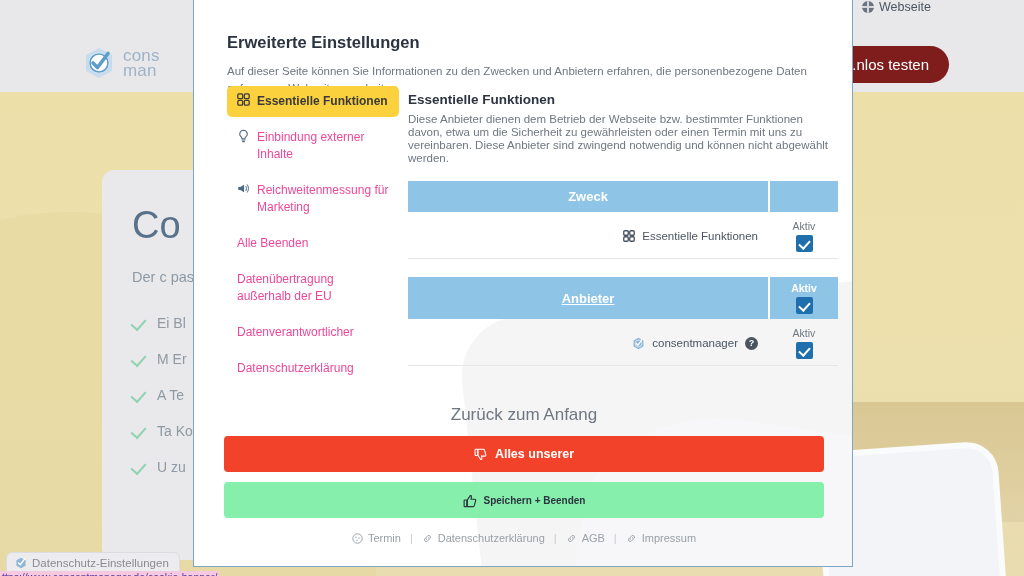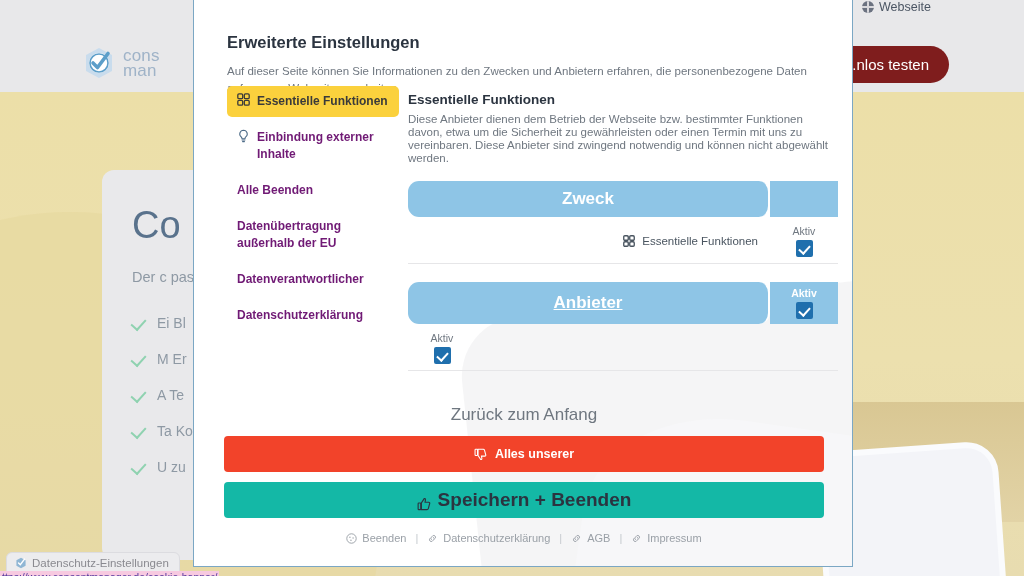--- a/index.html
+++ b/index.html
@@ -158,43 +158,43 @@
   }
 
   
   .cmp-nav {
     position: absolute; left: 33px; top: 86px; width: 172px;
   }
   .nav-item {
     display: flex; align-items: flex-start; gap: 7px;
     padding: 7px 10px; margin-bottom: 5px;
     border-radius: 5px;
-    font-size: 12px; line-height: 17px; color: #701a75; font-weight: bold;
+    font-size: 12px; line-height: 17px; color: #ec4899;
   }
   .nav-item.active {
     background: #fbd13d; color: #3a3a3a; font-weight: bold;
   }
   .nav-item .nav-label { display: block; }
   .nav-ic { flex: none; width: 13px; height: 15px; position: relative; display:block; }
   .nav-ic svg { display:block; }
 
   
   .cmp-content { position: absolute; left: 214px; top: 92px; width: 430px; }
   .sec-title { font-size: 13.5px; font-weight: bold; color: #2b3440; margin-bottom: 6px; }
   .sec-desc { font-size: 11.5px; line-height: 13px; color: #6f7780; margin-bottom: 16px; }
 
   .tbl { width: 430px; }
   .tbl-head {
     display: flex; align-items: stretch; background: transparent;
     margin-bottom: 2px;
   }
   .th-main {
     flex: 1; background: #8ec5e6; color: #ffffff;
-    font-size: 17px; font-weight: bold; text-align: center;
-    padding: 8px 0; border-right: 2px solid #ffffff; border-radius: 11px;
+    font-size: 13px; font-weight: bold; text-align: center;
+    padding: 8px 0; border-right: 2px solid #ffffff;
   }
   .th-side {
     width: 68px; background: #8ec5e6;
     display: flex; flex-direction: column; align-items: center; justify-content: center;
     gap: 3px; padding: 5px 0;
   }
   .th-side .aktiv-label { color: #ffffff; font-weight: bold; font-size: 10.5px; }
   .th-side.blank { }
 
   .tbl-row {
@@ -242,22 +242,22 @@
   .cbtn {
     flex: 1; height: 36px; border-radius: 4px; border: none;
     display: flex; align-items: center; justify-content: center; gap: 8px;
     font-size: 12.5px; font-weight: bold; color: #ffffff;
     font-family: "Liberation Sans", sans-serif;
   }
   .cbtn.accept { background: #3fc14b; }
   .cbtn.reject { background: #f2432a; }
   .btn-save-wrap { position: absolute; left: 30px; top: 482px; width: 600px; }
   .cbtn.save {
-    width: 100%; background: #14b8a6; color: #2b3440; height: 36px;
-    font-size: 19px;
+    width: 100%; background: #86efac; color: #2b3440; height: 36px;
+    font-size: 10px;
   }
   .thumb-ic { width: 13px; height: 13px; flex: none; display:block; }
 
   .cmp-links {
     position: absolute; left: 0; top: 532px; width: 660px;
     display: flex; align-items: center; justify-content: center; gap: 9px;
     font-size: 11px; color: #9aa0a7;
   }
   .cmp-links .lnk { display: inline-flex; align-items: center; gap: 5px; }
   .sep { color: #c6cacf; }
@@ -374,20 +374,29 @@
         <div class="nav-item">
           <span class="nav-ic">
             <svg width="13" height="14" viewBox="0 0 14 16">
               <path d="M7 1.4a4.3 4.3 0 0 0-2.6 7.7c.5.4.8 1 .8 1.6v.5h3.6v-.5c0-.6.3-1.2.8-1.6A4.3 4.3 0 0 0 7 1.4z" fill="none" stroke="#4d6b87" stroke-width="1.2"></path>
               <path d="M5.4 12.6h3.2M5.9 14.4h2.2" stroke="#4d6b87" stroke-width="1.2" stroke-linecap="round"></path>
             </svg>
           </span>
           <span class="nav-label">Einbindung externer Inhalte</span>
         </div>
 
+        <div class="nav-item">
+          <span class="nav-ic">
+            <svg width="13" height="13" viewBox="0 0 16 16">
+              <path d="M1.5 6.2v3.6h2.6l4.6 2.9V3.3L4.1 6.2z" fill="#4d6b87"></path>
+              <path d="M11 5.2c.9.9.9 4.7 0 5.6M12.8 3.4c1.8 1.9 1.8 7.3 0 9.2" stroke="#4d6b87" stroke-width="1.2" fill="none" stroke-linecap="round"></path>
+            </svg>
+          </span>
+          <span class="nav-label">Reichweitenmessung für Marketing</span>
+        </div>
 
         <div class="nav-item">
           <span class="nav-label">Alle Beenden</span>
         </div>
 
         <div class="nav-item">
           <span class="nav-label">Datenübertragung außerhalb der EU</span>
         </div>
 
         <div class="nav-item">
@@ -429,20 +438,31 @@
 
         <div class="tbl" style="margin-top:18px;">
           <div class="tbl-head">
             <div class="th-main" style="display:flex;align-items:center;justify-content:center;text-decoration:underline;">Anbieter</div>
             <div class="th-side">
               <span class="aktiv-label">Aktiv</span>
               <span class="cbox"></span>
             </div>
           </div>
           <div class="tbl-row">
+            <div class="td-main">
+              <span class="cm-mark">
+                <svg width="13" height="13" viewBox="0 0 34 34">
+                  <polygon points="17,2 30,9 30,25 17,32 4,25 4,9" fill="#8fb6d4"></polygon>
+                  <circle cx="17" cy="17" r="9" fill="none" stroke="#ffffff" stroke-width="1.6"></circle>
+                  <path d="M11 17 L15.5 21.5 L26 7" stroke="#ffffff" stroke-width="3.4" fill="none" stroke-linecap="round"></path>
+                </svg>
+              </span>
+              <span>consentmanager</span>
+              <span class="help-ic">?</span>
+            </div>
             <div class="td-side">
               <span class="aktiv-label">Aktiv</span>
               <span class="cbox"></span>
             </div>
           </div>
         </div>
       </div>
 
       <div class="back-top">Zurück zum Anfang</div>
 
@@ -473,21 +493,21 @@
       <div class="cmp-links">
         <span class="lnk">
           <span class="link-ic">
             <svg width="11" height="11" viewBox="0 0 14 14">
               <circle cx="7" cy="7" r="6" fill="none" stroke="#9aa0a7" stroke-width="1.2"></circle>
               <circle cx="5" cy="5.4" r=".9" fill="#9aa0a7"></circle>
               <circle cx="9" cy="6.4" r=".9" fill="#9aa0a7"></circle>
               <circle cx="6.3" cy="9.2" r=".9" fill="#9aa0a7"></circle>
             </svg>
           </span>
-          <span>Beenden</span>
+          <span>Termin</span>
         </span>
         <span class="sep">|</span>
 
         <span class="lnk">
           <span class="link-ic">
             <svg width="11" height="11" viewBox="0 0 16 16">
               <path d="M6.4 9.6a2.6 2.6 0 0 1 0-3.6l2-2a2.6 2.6 0 0 1 3.6 3.6l-.9.9" stroke="#9aa0a7" stroke-width="1.3" fill="none" stroke-linecap="round"></path>
               <path d="M9.6 6.4a2.6 2.6 0 0 1 0 3.6l-2 2a2.6 2.6 0 0 1-3.6-3.6l.9-.9" stroke="#9aa0a7" stroke-width="1.3" fill="none" stroke-linecap="round"></path>
             </svg>
           </span>

